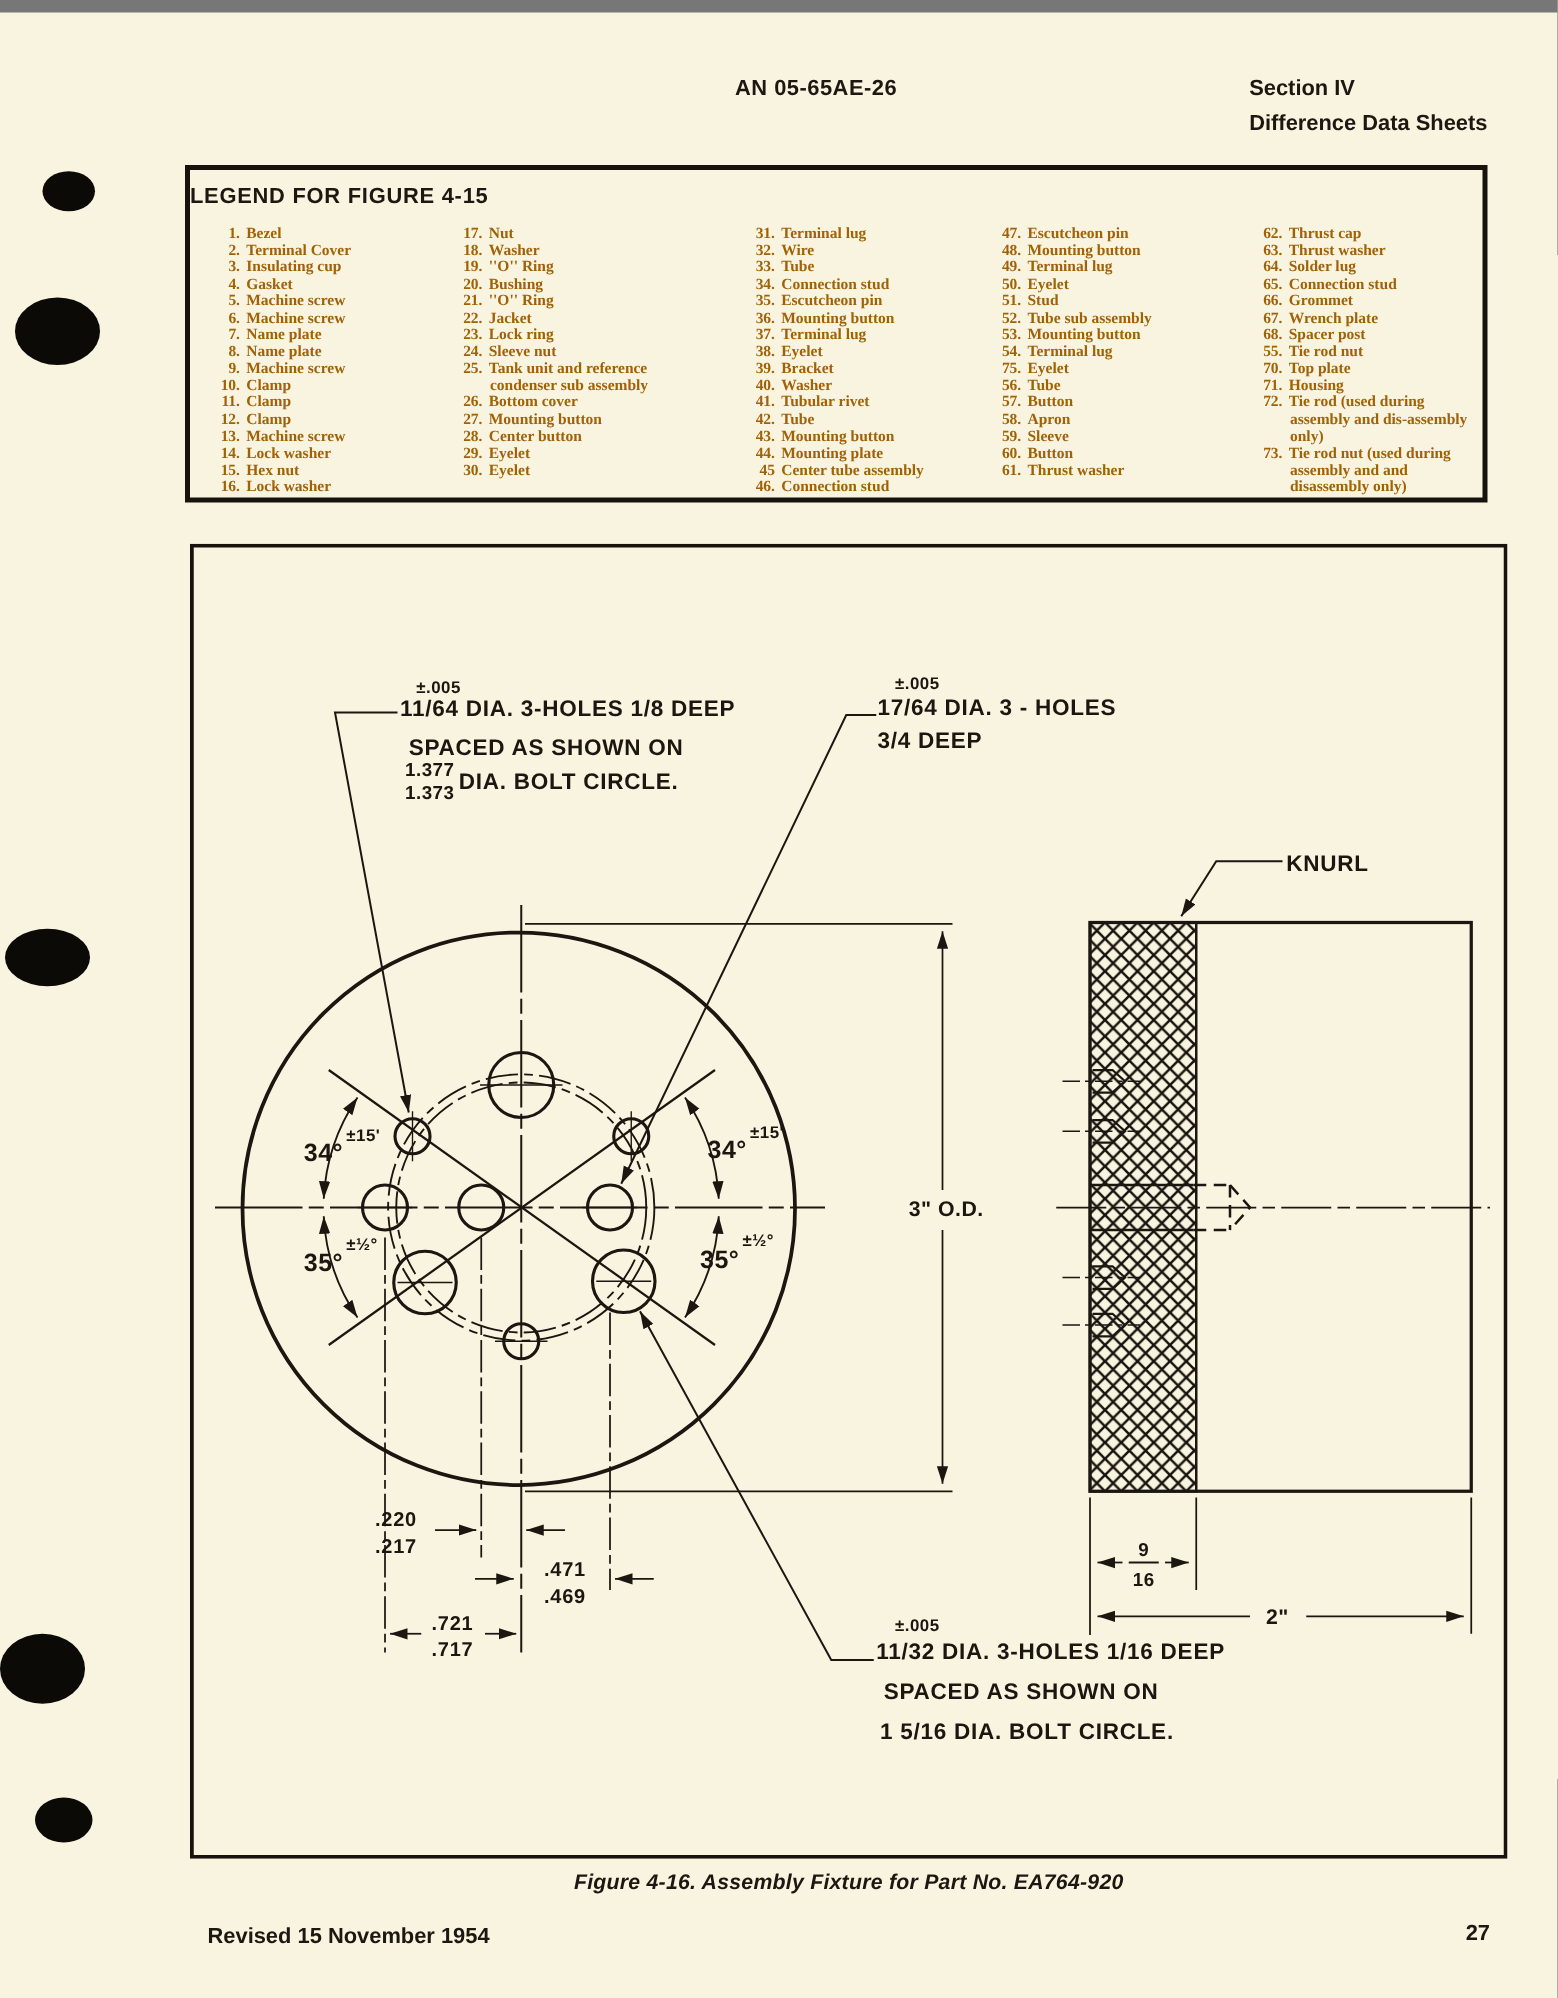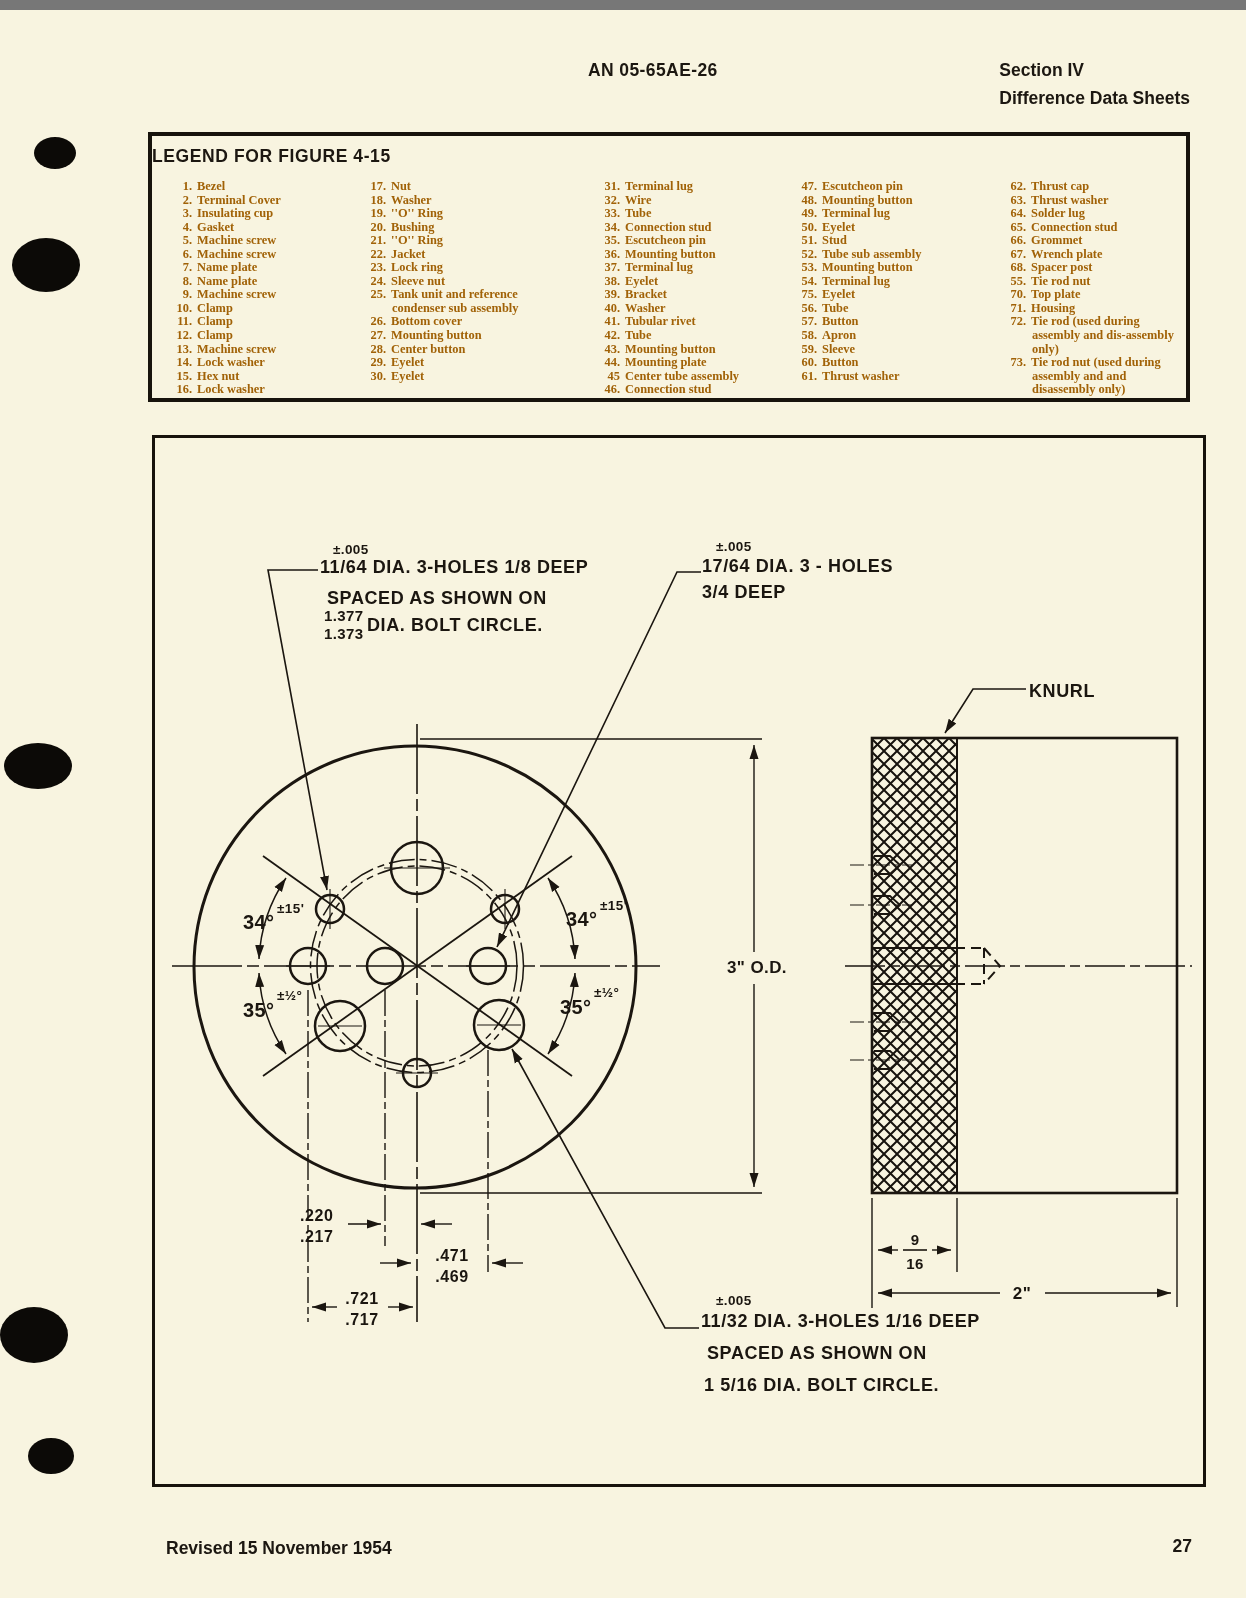--- a/index.html
+++ b/index.html
@@ -306,15 +306,16 @@
       <text x="452" y="1251" class="t16 mid">.471</text>
       <text x="452" y="1272" class="t16 mid">.469</text>
       <text x="362" y="1294" class="t16 mid">.721</text>
       <text x="362" y="1315" class="t16 mid">.717</text>
       <text x="915" y="1235" class="t15 mid">9</text>
       <text x="915" y="1259" class="t15 mid">16</text>
       <text x="1022" y="1289" class="t17 mid">2"</text>
     </g>
   </svg>
 
+  <div class="caption">Figure 4-16.  Assembly Fixture for Part No. EA764-920</div>
   <div class="ftr-left">Revised  15  November  1954</div>
   <div class="ftr-page">27</div>
 </div>
 
 </body></html>

